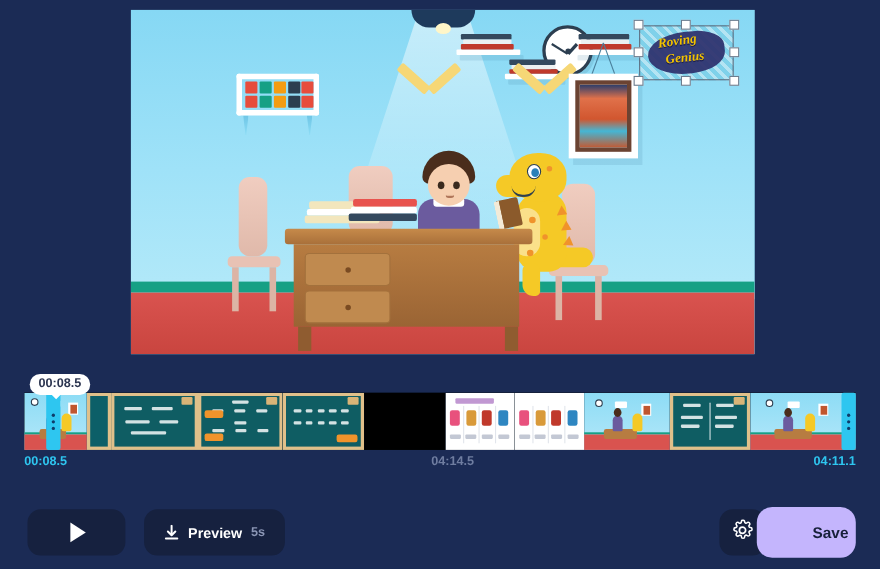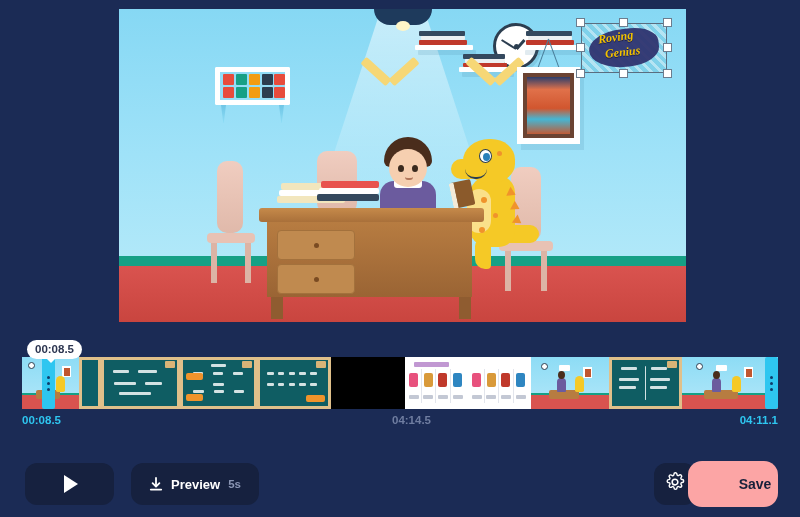--- a/index.html
+++ b/index.html
@@ -332,21 +332,21 @@
   }
   #preview-button .dl { position: relative; width: 14px; height: 15px; }
   #preview-label { color: #fff; font-size: 13px; font-weight: bold; }
   #preview-duration { color: #8b96b5; font-size: 11.5px; font-weight: bold; }
   #settings-button {
     right: 104px; top: 13px; width: 42px; height: 42px;
     background: #16213f;
   }
   #save-button {
     right: 22px; top: 11px; width: 90px; height: 46px;
-    background: #fca5a5; border-radius: 14px; padding-left: 44px;
+    background: #c4b5fd; border-radius: 14px; padding-left: 44px;
   }
   #save-label { color: #17203a; font-size: 14px; font-weight: bold; }
 </style>
 </head>
 <body>
 
 <div id="app">
 
   <div id="preview-panel">
 

